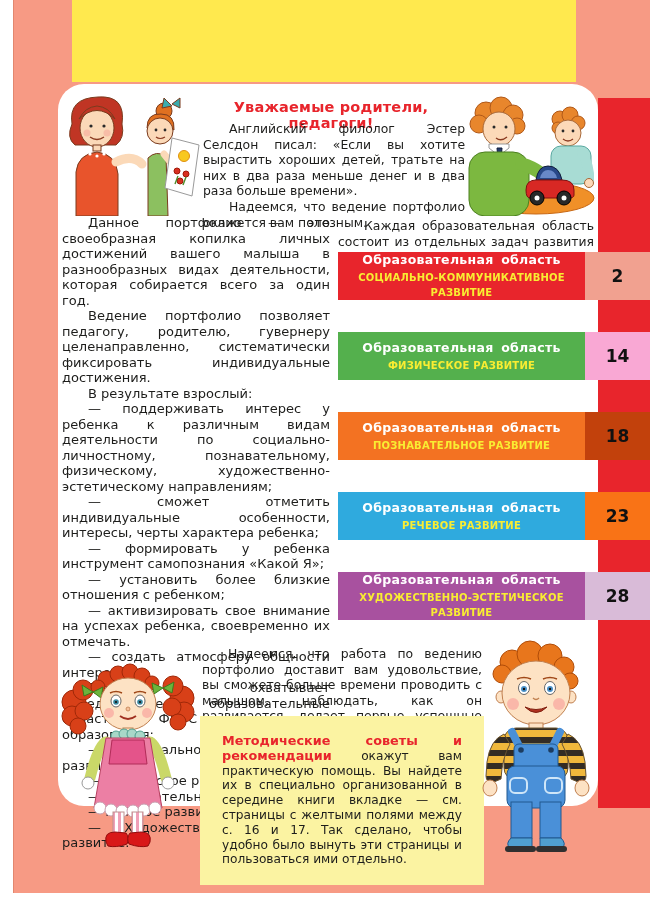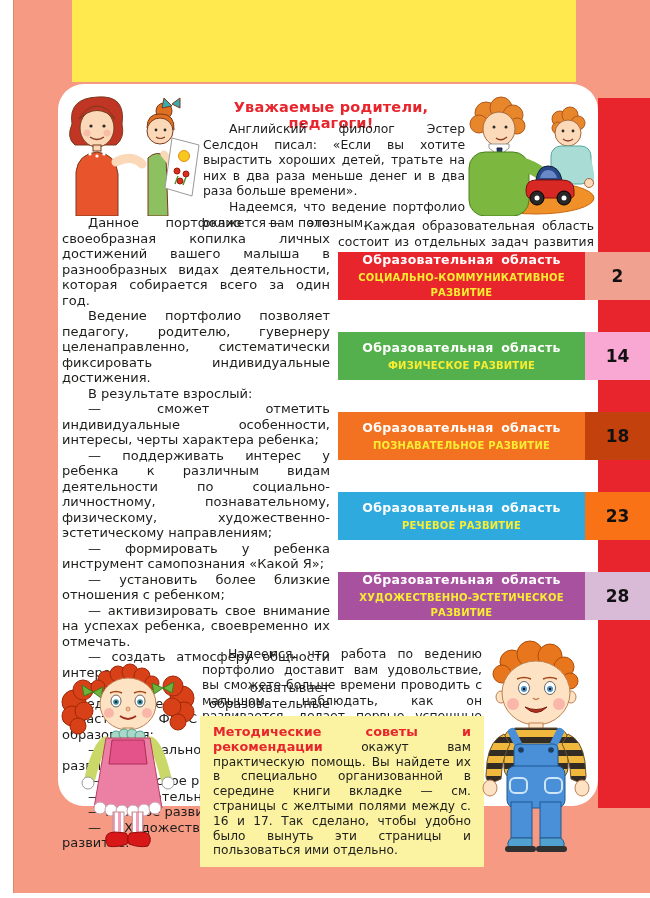--- a/index.html
+++ b/index.html
@@ -31,21 +31,21 @@
               font-size:17px;font-weight:bold;color:#111;}
   .b1 .banner-box{background:#e8252c;} .b1 .banner-tab{background:#f1a190;}
   .b2 .banner-box{background:#54b04d;} .b2 .banner-tab{background:#f9a8d4;}
   .b3 .banner-box{background:#f37222;} .b3 .banner-tab{background:#c2410c;}
   .b4 .banner-box{background:#2faade;} .b4 .banner-tab{background:#f97316;}
   .b5 .banner-box{background:#a8519f;} .b5 .banner-tab{background:#d9bbd8;}
   
   .closing{left:202px;top:646px;width:280px;font-size:12.4px;line-height:15.5px;}
   .method-box{left:200px;top:716px;width:284px;background:#fbf3a2;
               padding:9px 13px;box-sizing:border-box;font-size:12.2px;line-height:14.8px;}
-  .method-box p{margin:0;text-align:justify;}
+  .method-box p{margin:9px;text-align:justify;}
   .method-heading{color:#e8252c;font-weight:bold;font-size:12.8px;word-spacing:2px;}
   svg{display:block;}
 </style>
 </head>
 <body>
 
 <div class="abs scan-bg"></div>
 <div class="abs yellow-band"></div>
 <div class="abs red-strip"></div>
 <div class="abs panel"></div>
@@ -138,22 +138,22 @@
       <circle cx="108" cy="102" r="7" fill="#282828" stroke="#000"></circle>
         <circle cx="108" cy="102" r="2.5" fill="#fff"></circle>
     </g>
   </svg>
 </div>
 
 <div class="abs left-col">
   <p class="p">Данное портфолио — это своеобразная копилка личных достижений вашего малыша в разнообразных видах деятельности, которая собирается всего за один год.</p>
   <p class="p">Ведение портфолио позволяет педагогу, родителю, гувернеру целенаправленно, систематически фиксировать индивидуальные достижения.</p>
   <p class="p">В результате взрослый:</p>
+  <p class="p">— поддерживать интерес у ребенка к различным видам деятельности по социально-личностному, познавательному, физическому, художественно-эстетическому направлениям;</p>
   <p class="p">— сможет отметить индивидуальные особенности, интересы, черты характера ребенка;</p>
-  <p class="p">— поддерживать интерес у ребенка к различным видам деятельности по социально-личностному, познавательному, физическому, художественно-эстетическому направлениям;</p>
   <p class="p">— формировать у ребенка инструмент самопознания «Какой Я»;</p>
   <p class="p">— установить более близкие отношения с ребенком;</p>
   <p class="p">— активизировать свое внимание на успехах ребенка, своевременно их отмечать.</p>
   <p class="p">— создать атмосферу общности интересов;</p>
   <p class="p">Пособие охватывает определенные образовательные области ФГОС дошкольного образования:</p>
   <p class="p">— Социально-коммуникативное развитие.</p>
   <p class="p">— Физическое развитие.</p>
   <p class="p">— Познавательное развитие.</p>
   <p class="p">— Речевое развитие.</p>
   <p class="p">— Художественно-эстетическое развитие.</p>

